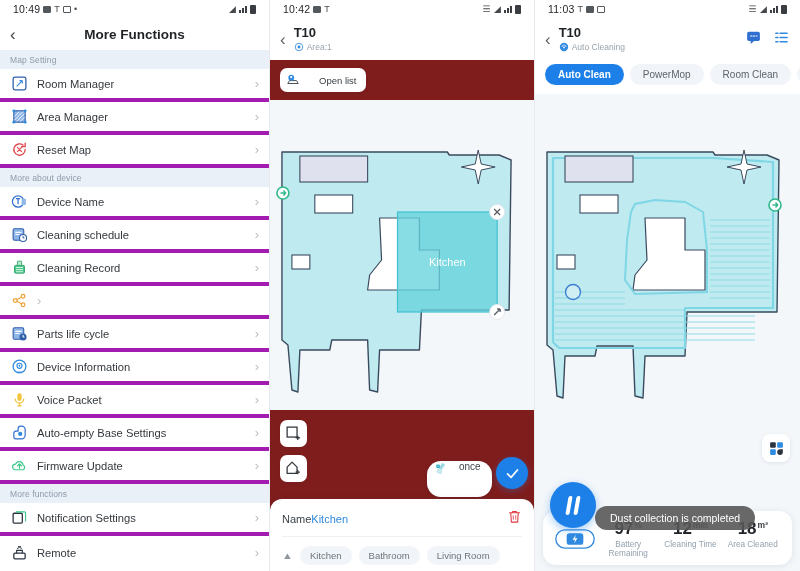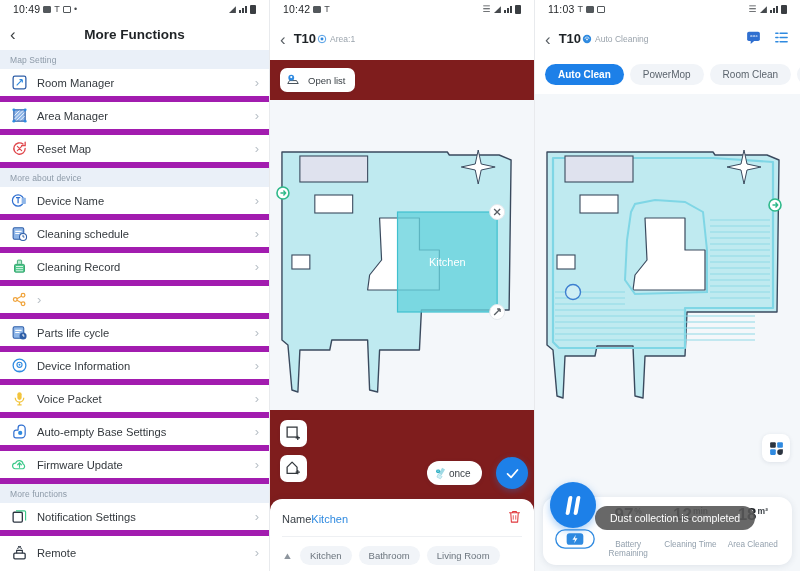--- a/index.html
+++ b/index.html
@@ -41,58 +41,58 @@
   .lp-title {
     position:absolute; left:0; right:0; text-align:center;
     font-size: 13.5px; font-weight: 700; color:#1f2326; pointer-events:none;
   }
   .sec-label {
     background:#eaf0f8; color:#8d9aa8; font-size:8.5px;
     padding:5px 10px 4px; letter-spacing:.1px;
   }
   .lrow {
     height: 33px; display:flex; align-items:center; gap:9px;
-    padding: 0 10px 0 11px; border-bottom: 6px solid #a21caf; background:#fff;
+    padding: 0 10px 0 11px; border-bottom: 4px solid #a21caf; background:#fff;
   }
   .lrow:last-child { border-bottom: none; }
   .lrow .lbl { flex:1; font-size: 11.2px; color:#33383d; }
   .lrow .chev { font-size: 13px; color:#b9c0c7; font-weight:300; }
   .ic { width:17px; height:17px; flex:0 0 17px; display:block; }
 
   
   .dev-header {
     height: 42px; background:#fff; display:flex; align-items:center;
     padding: 0 10px; gap:6px; position:relative;
   }
   .dev-back { font-size:17px; color:#5a6066; line-height:1; margin-right:2px; }
-  .dev-txt { display:flex; flex-direction:row; gap:1px; }
+  .dev-txt { display:flex; flex-direction:column; gap:1px; }
   .dev-name { font-size:13px; font-weight:600; color:#1d2226; line-height:1.1; }
   .dev-sub { display:flex; align-items:center; gap:3px; font-size:8.5px; color:#9aa3ac; }
   .dev-actions { margin-left:auto; display:flex; align-items:center; gap:11px; }
 
   .pillbtn {
     background:#fff; border-radius:7px; padding:5px 9px 5px 6px;
-    display:inline-flex; align-items:center; gap:8px;
+    display:inline-flex; align-items:center; gap:19px;
     font-size:9.5px; color:#3a4046; box-shadow:0 1px 3px rgba(30,50,80,.08);
   }
   .mid-toolbar { padding: 8px 0 0 10px; }
 
   
   .mapwrap { position:absolute; left:0; right:0; }
   .mapwrap svg { display:block; width:100%; height:100%; }
 
   
   .sq-btn {
     width:27px;height:27px;background:#fff;border-radius:7px;
     display:flex;align-items:center;justify-content:center;
     box-shadow:0 1px 3px rgba(30,50,80,.10);
   }
   .once-pill {
-    background:#fff;border-radius:14px;height:24px;padding:0 11px 0 7px;
-    display:inline-flex;align-items:center;gap:1px;
+    background:#fff;border-radius:14px;height:36px;padding:0 11px 0 7px;
+    display:inline-flex;align-items:flex-start;gap:11px;
     font-size:10px;color:#3d4349; box-shadow:0 1px 4px rgba(30,50,80,.12);
   }
   .ok-btn {
     width:32px;height:32px;border-radius:50%;background:#1d80e8;
     display:flex;align-items:center;justify-content:center;
     box-shadow:0 2px 6px rgba(29,128,232,.35);
   }
   .name-card {
     background:#fff;border-radius:12px 12px 0 0;padding:10px 12px 8px;
     box-shadow:0 -1px 6px rgba(30,50,80,.07);
@@ -135,21 +135,21 @@
   .pause-btn i { width:4px;height:19px;background:#fff;border-radius:2px;transform:skewX(-10deg);display:block; }
   .stat-card {
     position:absolute;left:8px;right:8px;
     background:#fff;border-radius:13px;padding:9px 8px 7px;
     display:flex;align-items:flex-end; box-shadow:0 1px 7px rgba(30,50,80,.10);
   }
   .charge-ico { width:40px;height:22px;flex:0 0 40px;margin:0 2px 8px 4px; }
   .stat-col { flex:1;text-align:center; }
   .stat-val { font-size:17px;font-weight:700;color:#22262a;line-height:1.05; }
   .stat-val sup { font-size:8.5px;font-weight:600;color:#3a4046;margin-left:1px; }
-  .stat-cap { font-size:8.2px;color:#93a0ad;margin-top:16px; }
+  .stat-cap { font-size:8.2px;color:#93a0ad;margin-top:2px; }
   .toast {
     position:absolute;background:#585858e6;color:#fff;border-radius:15px;
     padding:6px 15px;font-size:10.5px;white-space:nowrap;z-index:6;
   }
 </style>
 </head>
 <body>
 
 <div class="screens">
 

